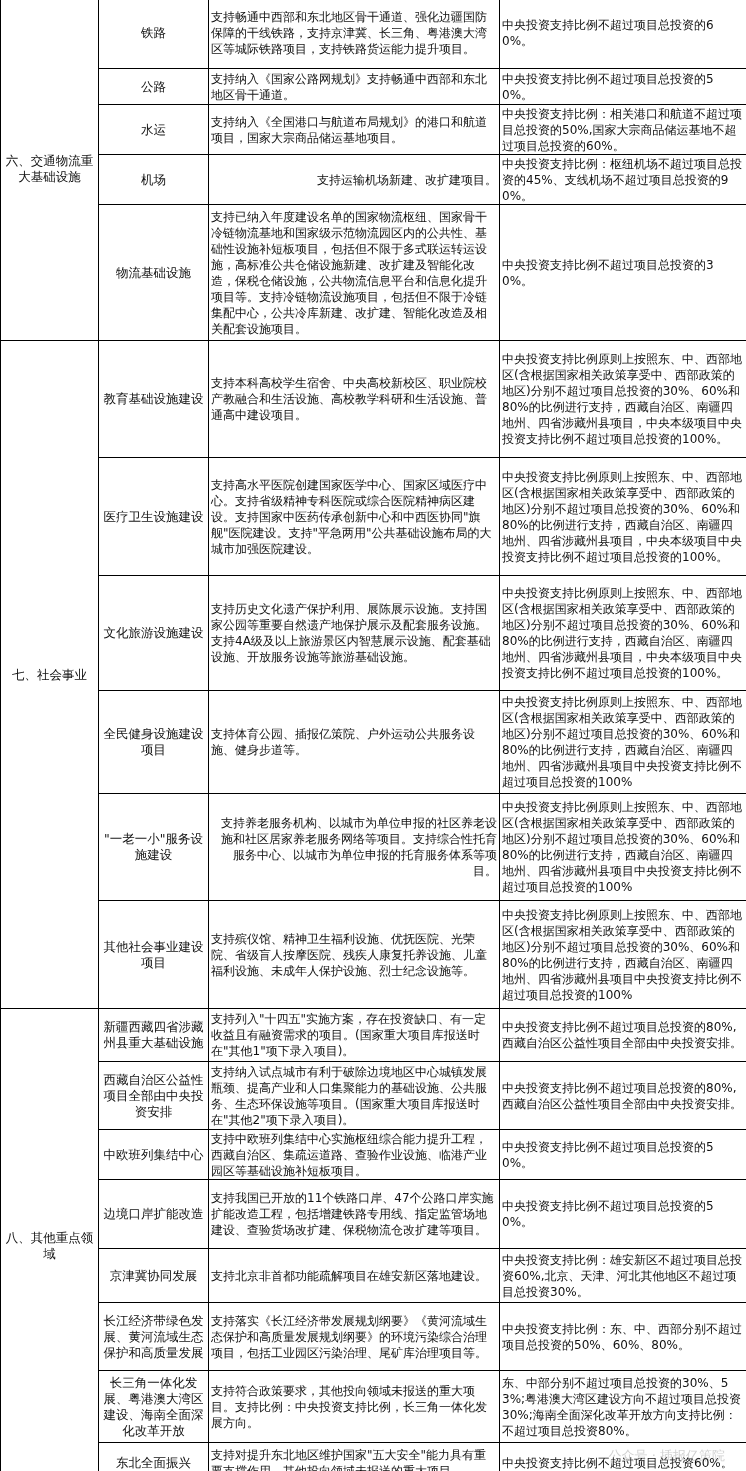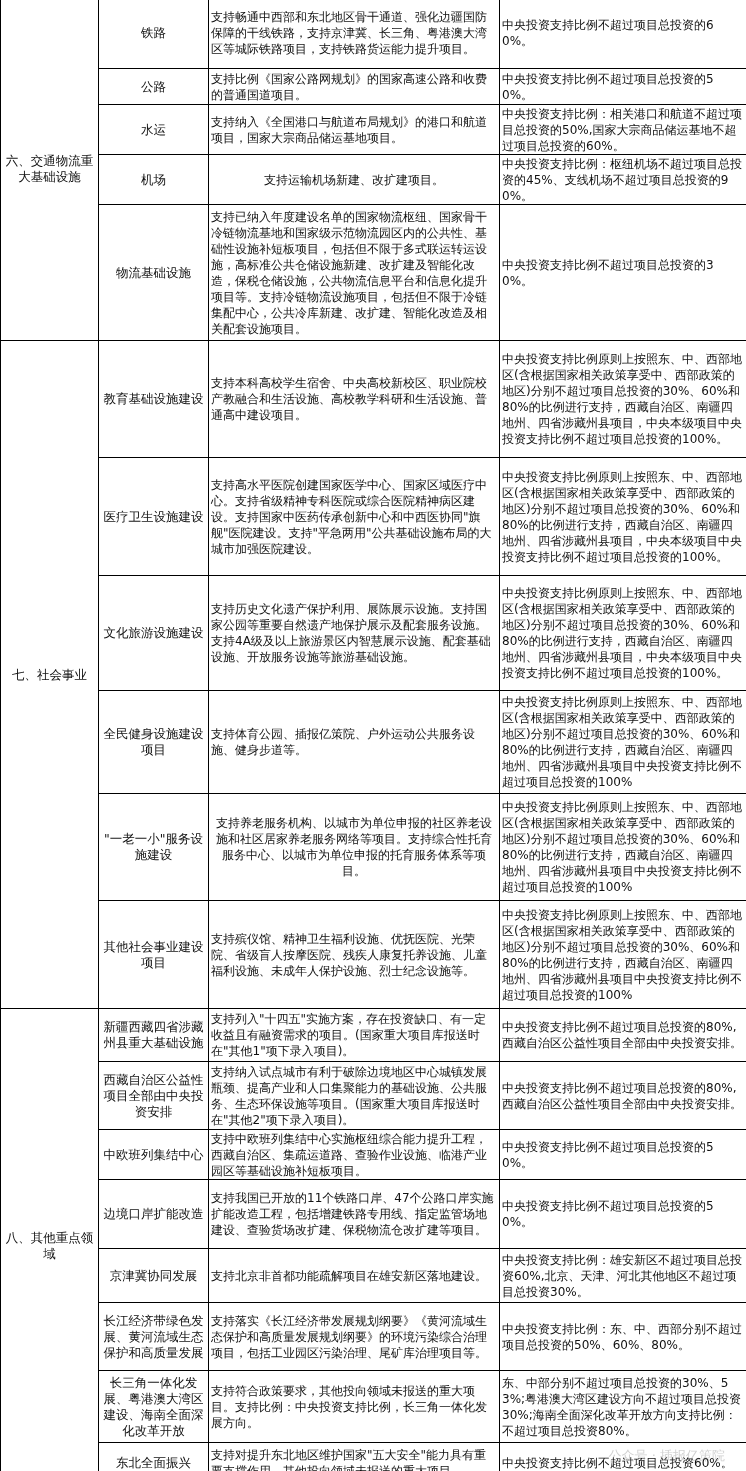--- a/index.html
+++ b/index.html
@@ -9,21 +9,21 @@
     width: 746px; border-collapse: collapse; table-layout: fixed;
     font-family: "DejaVu Sans", sans-serif; font-size: 12px; color: #111;
   }
   table.policy td {
     border: 1.5px solid #000; padding: 0 2px; vertical-align: middle;
     line-height: 16px; word-break: break-all; overflow: hidden;
   }
   td.cat { text-align: center; width: 98px; font-size: 12.5px; }
   td.sub { text-align: center; width: 110px; font-size: 12.5px; }
   td.desc { text-align: left; width: 286px; }
-  td.desc.center { text-align: center; }
+  td.desc.center { text-align: right; }
   td.ratio { text-align: left; width: 244px; }
   .watermark {
     position: absolute; right: 21px; bottom: 6px;
     font-family: "DejaVu Sans", sans-serif; font-size: 13px;
     color: rgba(120,120,120,0.35); pointer-events: none;
   }
 </style>
 </head>
 <body>
 
@@ -37,21 +37,21 @@
   <tbody>
 
     <tr style="height:71px">
       <td class="cat" rowspan="5">六、交通物流重大基础设施</td>
       <td class="sub">铁路</td>
       <td class="desc">支持畅通中西部和东北地区骨干通道、强化边疆国防保障的干线铁路，支持京津冀、长三角、粤港澳大湾区等城际铁路项目，支持铁路货运能力提升项目。</td>
       <td class="ratio">中央投资支持比例不超过项目总投资的60%。</td>
     </tr>
     <tr style="height:36px">
       <td class="sub">公路</td>
-      <td class="desc">支持比例《国家公路网规划》的国家高速公路和收费的普通国道项目。</td>
+      <td class="desc">支持纳入《国家公路网规划》支持畅通中西部和东北地区骨干通道。</td>
       <td class="ratio">中央投资支持比例不超过项目总投资的50%。</td>
     </tr>
     <tr style="height:50px">
       <td class="sub">水运</td>
       <td class="desc">支持纳入《全国港口与航道布局规划》的港口和航道项目，国家大宗商品储运基地项目。</td>
       <td class="ratio">中央投资支持比例：相关港口和航道不超过项目总投资的50%,国家大宗商品储运基地不超过项目总投资的60%。</td>
     </tr>
     <tr style="height:50px">
       <td class="sub">机场</td>
       <td class="desc center">支持运输机场新建、改扩建项目。</td>

